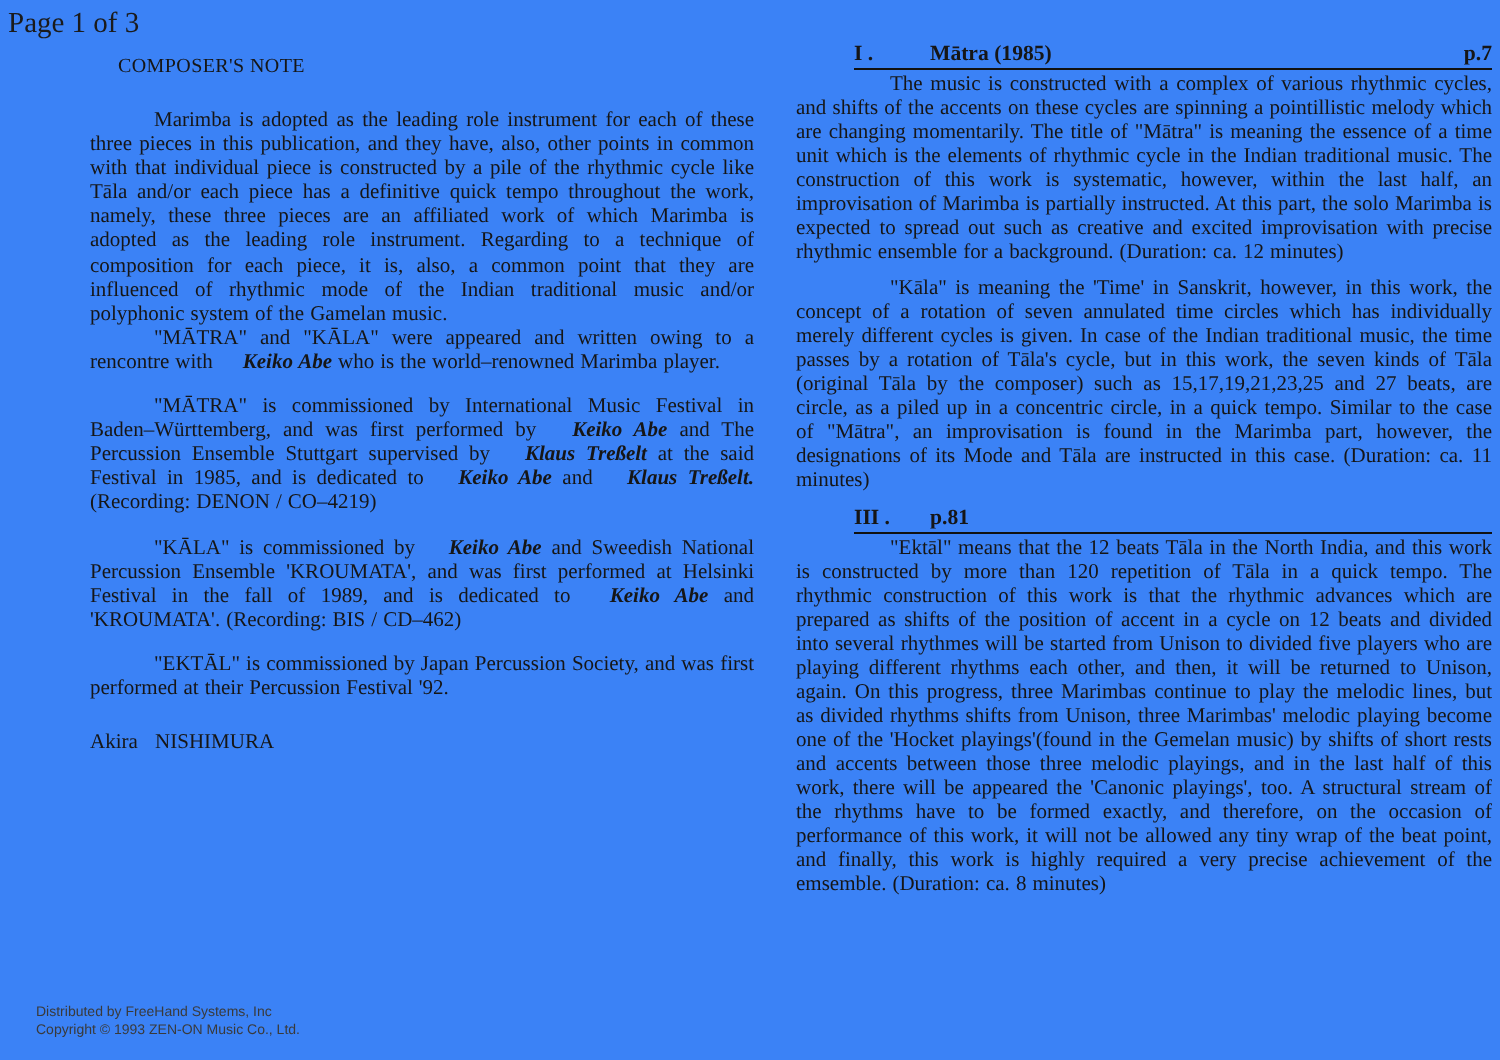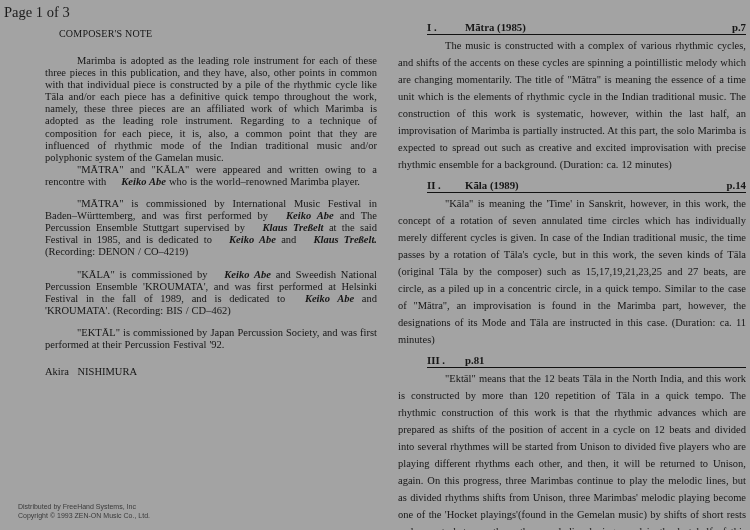--- a/index.html
+++ b/index.html
@@ -1,19 +1,19 @@
 <!DOCTYPE html>
 <html><head>
 <meta charset="utf-8">
 <style>
   html, body { margin: 0; padding: 0; background: #e8e8e8; }
   .page {
     position: relative;
     width: 750px; height: 530px;
-    background: #a3a3a3;
+    background: #3b82f6;
     color: #161616;
     font-family: "Liberation Serif", serif;
     overflow: hidden;
   }
   .page-indicator {
     position: absolute; left: 4px; top: 4px;
     font-size: 14.5px; color: #1b1b1b;
   }
   
   .col-left {
@@ -45,21 +45,21 @@
     margin-left: 29px;
     border-bottom: 1.2px solid #111;
     padding-bottom: 1px;
     font-size: 10.8px; font-weight: bold;
   }
   .work-numeral { width: 38px; }
   .work-title { flex: 1; }
   .work-pageref { }
   .work-body {
     margin: 2px 0 0 0;
-    font-size: 10.5px; line-height: 17px;
+    font-size: 10.5px; line-height: 12px;
     text-align: justify; text-indent: 47px;
     word-spacing: .4px;
   }
   
   .viewer-footer {
     position: absolute; left: 18px; top: 503px;
     font-family: "Liberation Sans", sans-serif;
     font-size: 7px; line-height: 8.5px; color: #3a3a3a;
   }
 </style>
@@ -86,25 +86,20 @@
     <div id="sections">
         <div class="work-section">
           <div class="work-header">
             <span class="work-numeral">I .</span>
             <span class="work-title">Mātra (1985)</span>
             <span class="work-pageref">p.7</span>
           </div>
           <p class="work-body">The music is constructed with a complex of various rhythmic cycles, and shifts of the accents on these cycles are spinning a pointillistic melody which are changing momentarily. The title of "Mātra" is meaning the essence of a time unit which is the elements of rhythmic cycle in the Indian traditional music. The construction of this work is systematic, however, within the last half, an improvisation of Marimba is partially instructed. At this part, the solo Marimba is expected to spread out such as creative and excited improvisation with precise rhythmic ensemble for a background. (Duration: ca. 12 minutes)</p>
         </div>
         <div class="work-section">
-          <div class="work-header">
-            <span class="work-numeral">II .</span>
-            <span class="work-title">Kāla (1989)</span>
-            <span class="work-pageref">p.14</span>
-          </div>
           <p class="work-body">"Kāla" is meaning the 'Time' in Sanskrit, however, in this work, the concept of a rotation of seven annulated time circles which has individually merely different cycles is given. In case of the Indian traditional music, the time passes by a rotation of Tāla's cycle, but in this work, the seven kinds of Tāla (original Tāla by the composer) such as 15,17,19,21,23,25 and 27 beats, are circle, as a piled up in a concentric circle, in a quick tempo. Similar to the case of "Mātra", an improvisation is found in the Marimba part, however, the designations of its Mode and Tāla are instructed in this case. (Duration: ca. 11 minutes)</p>
         </div>
         <div class="work-section">
           <div class="work-header">
             <span class="work-numeral">III .</span>
             <span class="work-pageref">p.81</span>
           </div>
           <p class="work-body">"Ektāl" means  that the 12 beats Tāla in the North India, and this work is constructed by more than 120 repetition of Tāla in a quick tempo. The rhythmic construction of this work is that the rhythmic advances which are prepared as shifts of the position of accent in a cycle on 12 beats and divided into several rhythmes will be started from Unison to divided five players who are playing different rhythms each other, and then, it will be returned to Unison, again. On this progress, three Marimbas continue to play the melodic lines, but as divided rhythms shifts from Unison, three Marimbas' melodic playing become one of the 'Hocket playings'(found in the Gemelan music) by shifts of short rests and accents between those three melodic playings, and in the last half of this work, there will be appeared the 'Canonic playings', too. A structural stream of the rhythms have to be formed exactly, and therefore, on the occasion of performance of this work, it will not be allowed any tiny wrap of the beat point, and finally, this work is highly required a very precise achievement of the emsemble. (Duration: ca. 8 minutes)</p>
         </div>
       </div>

